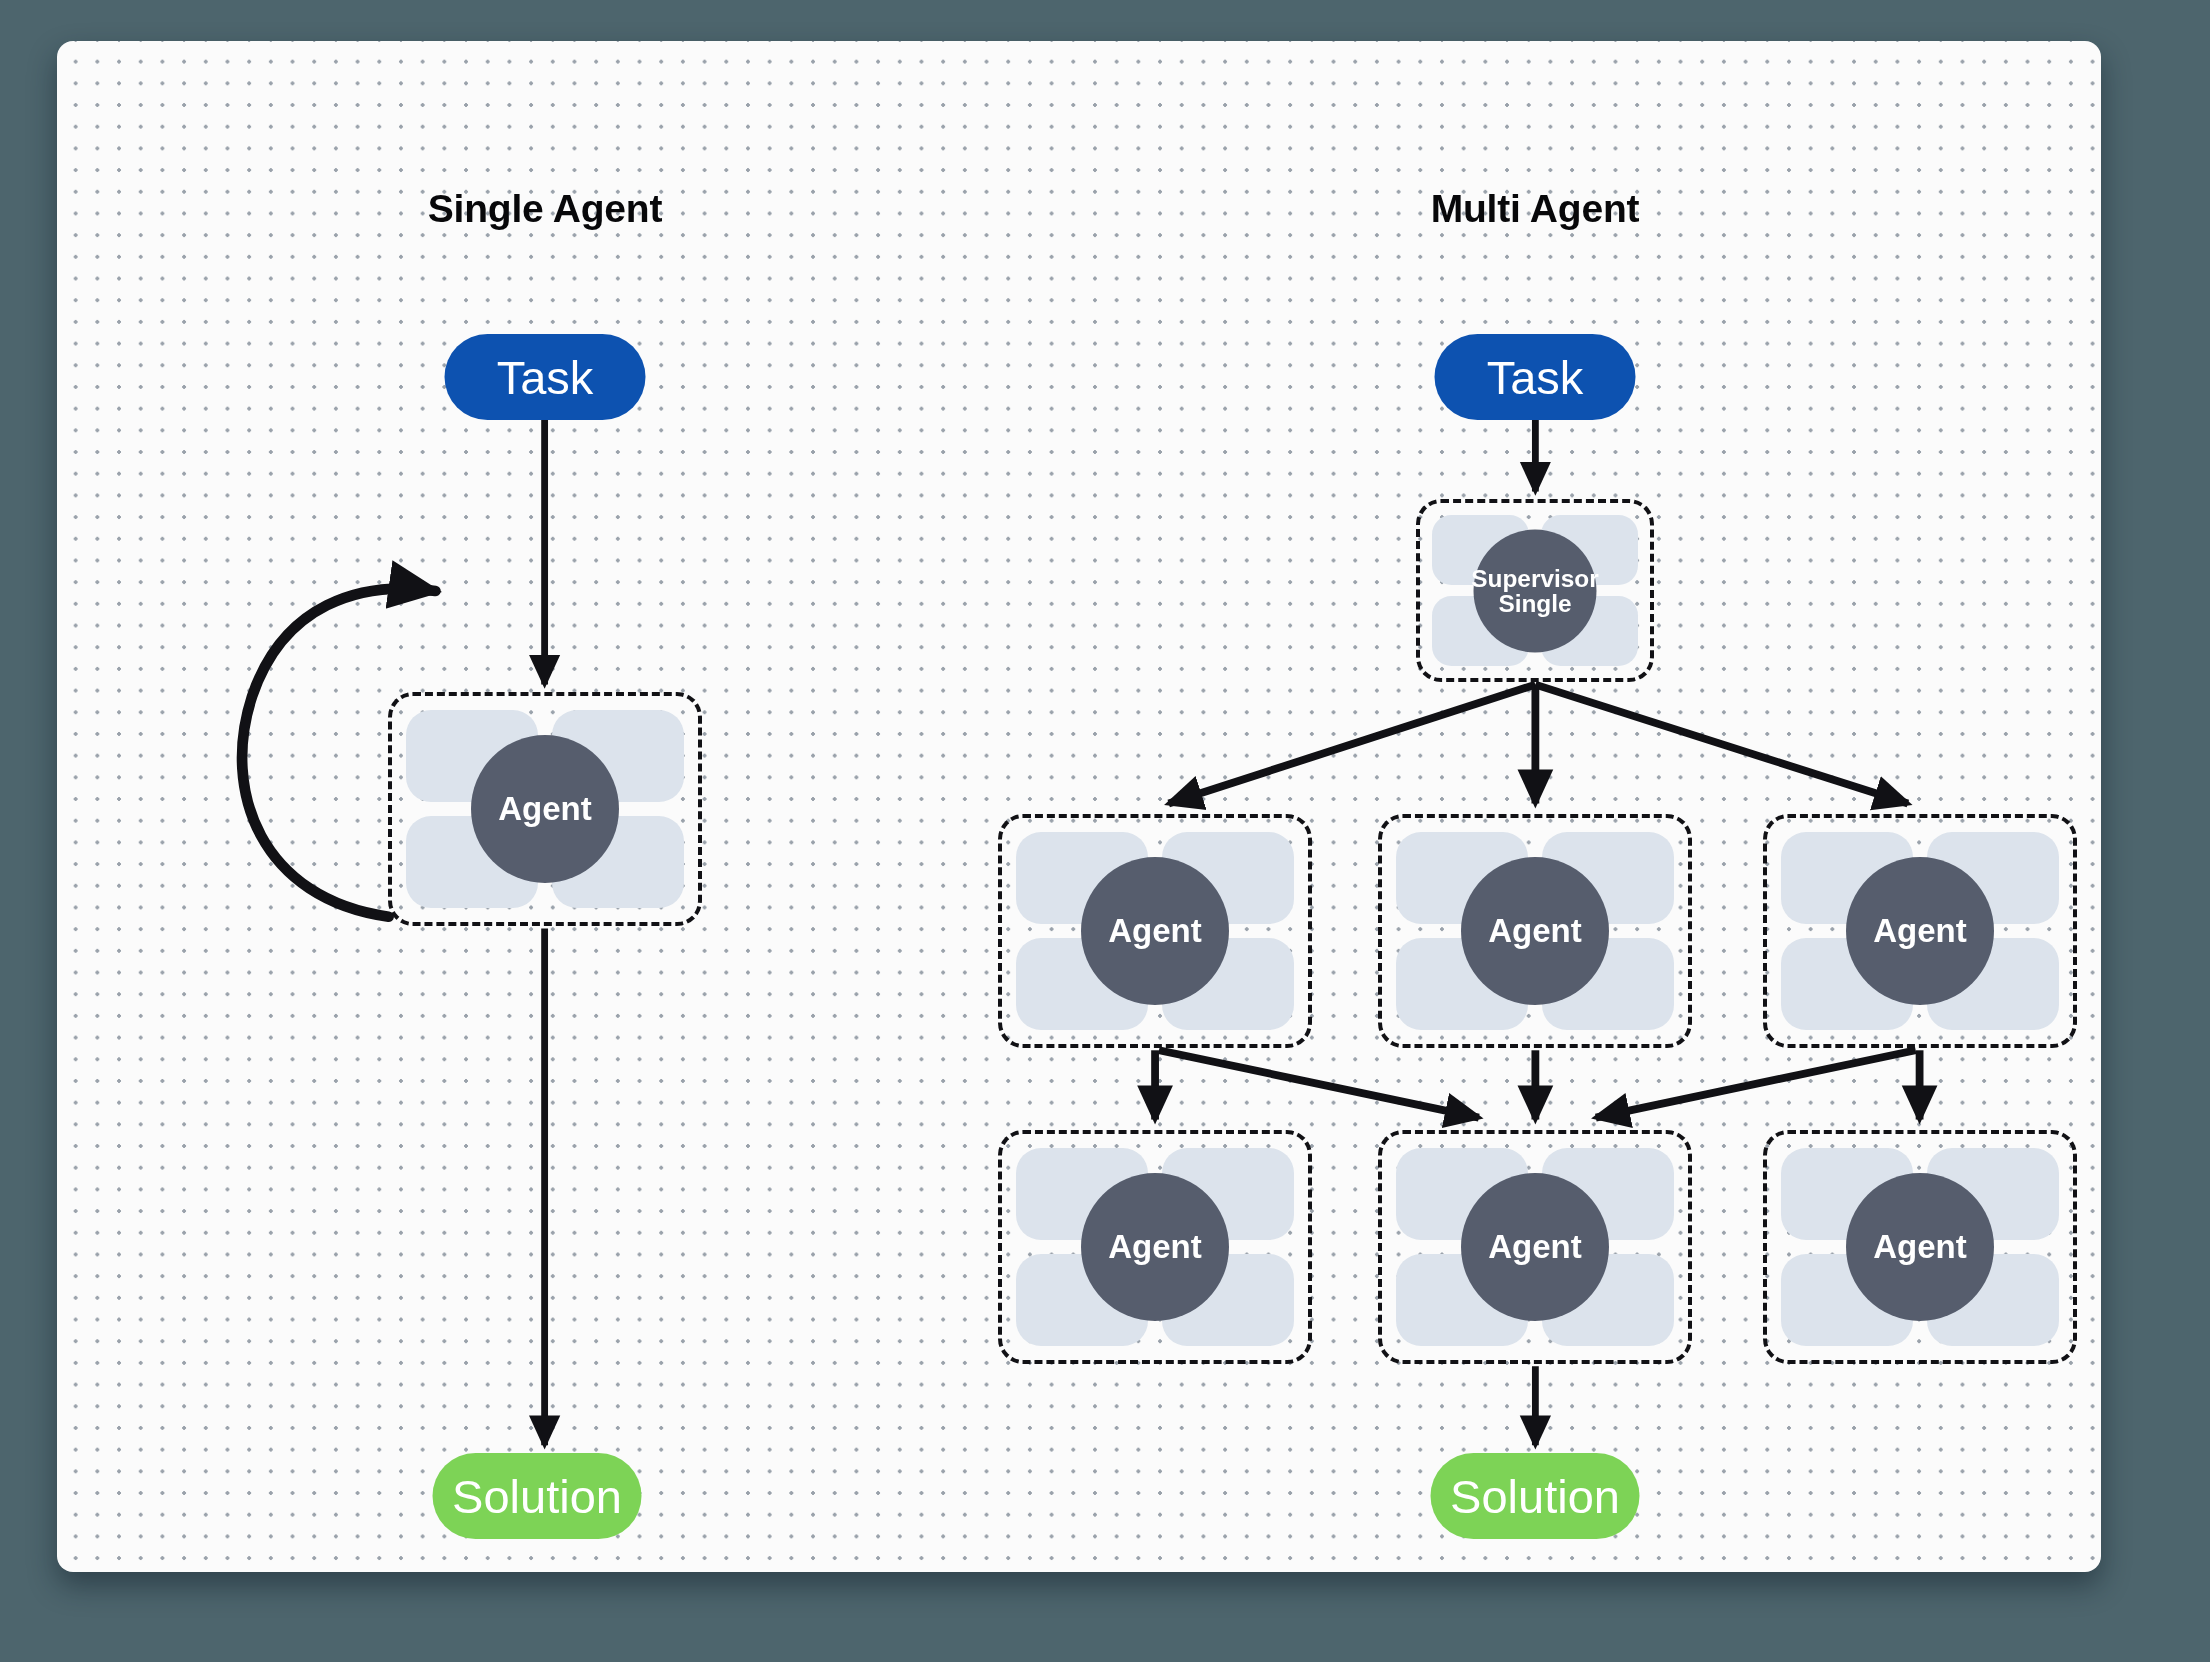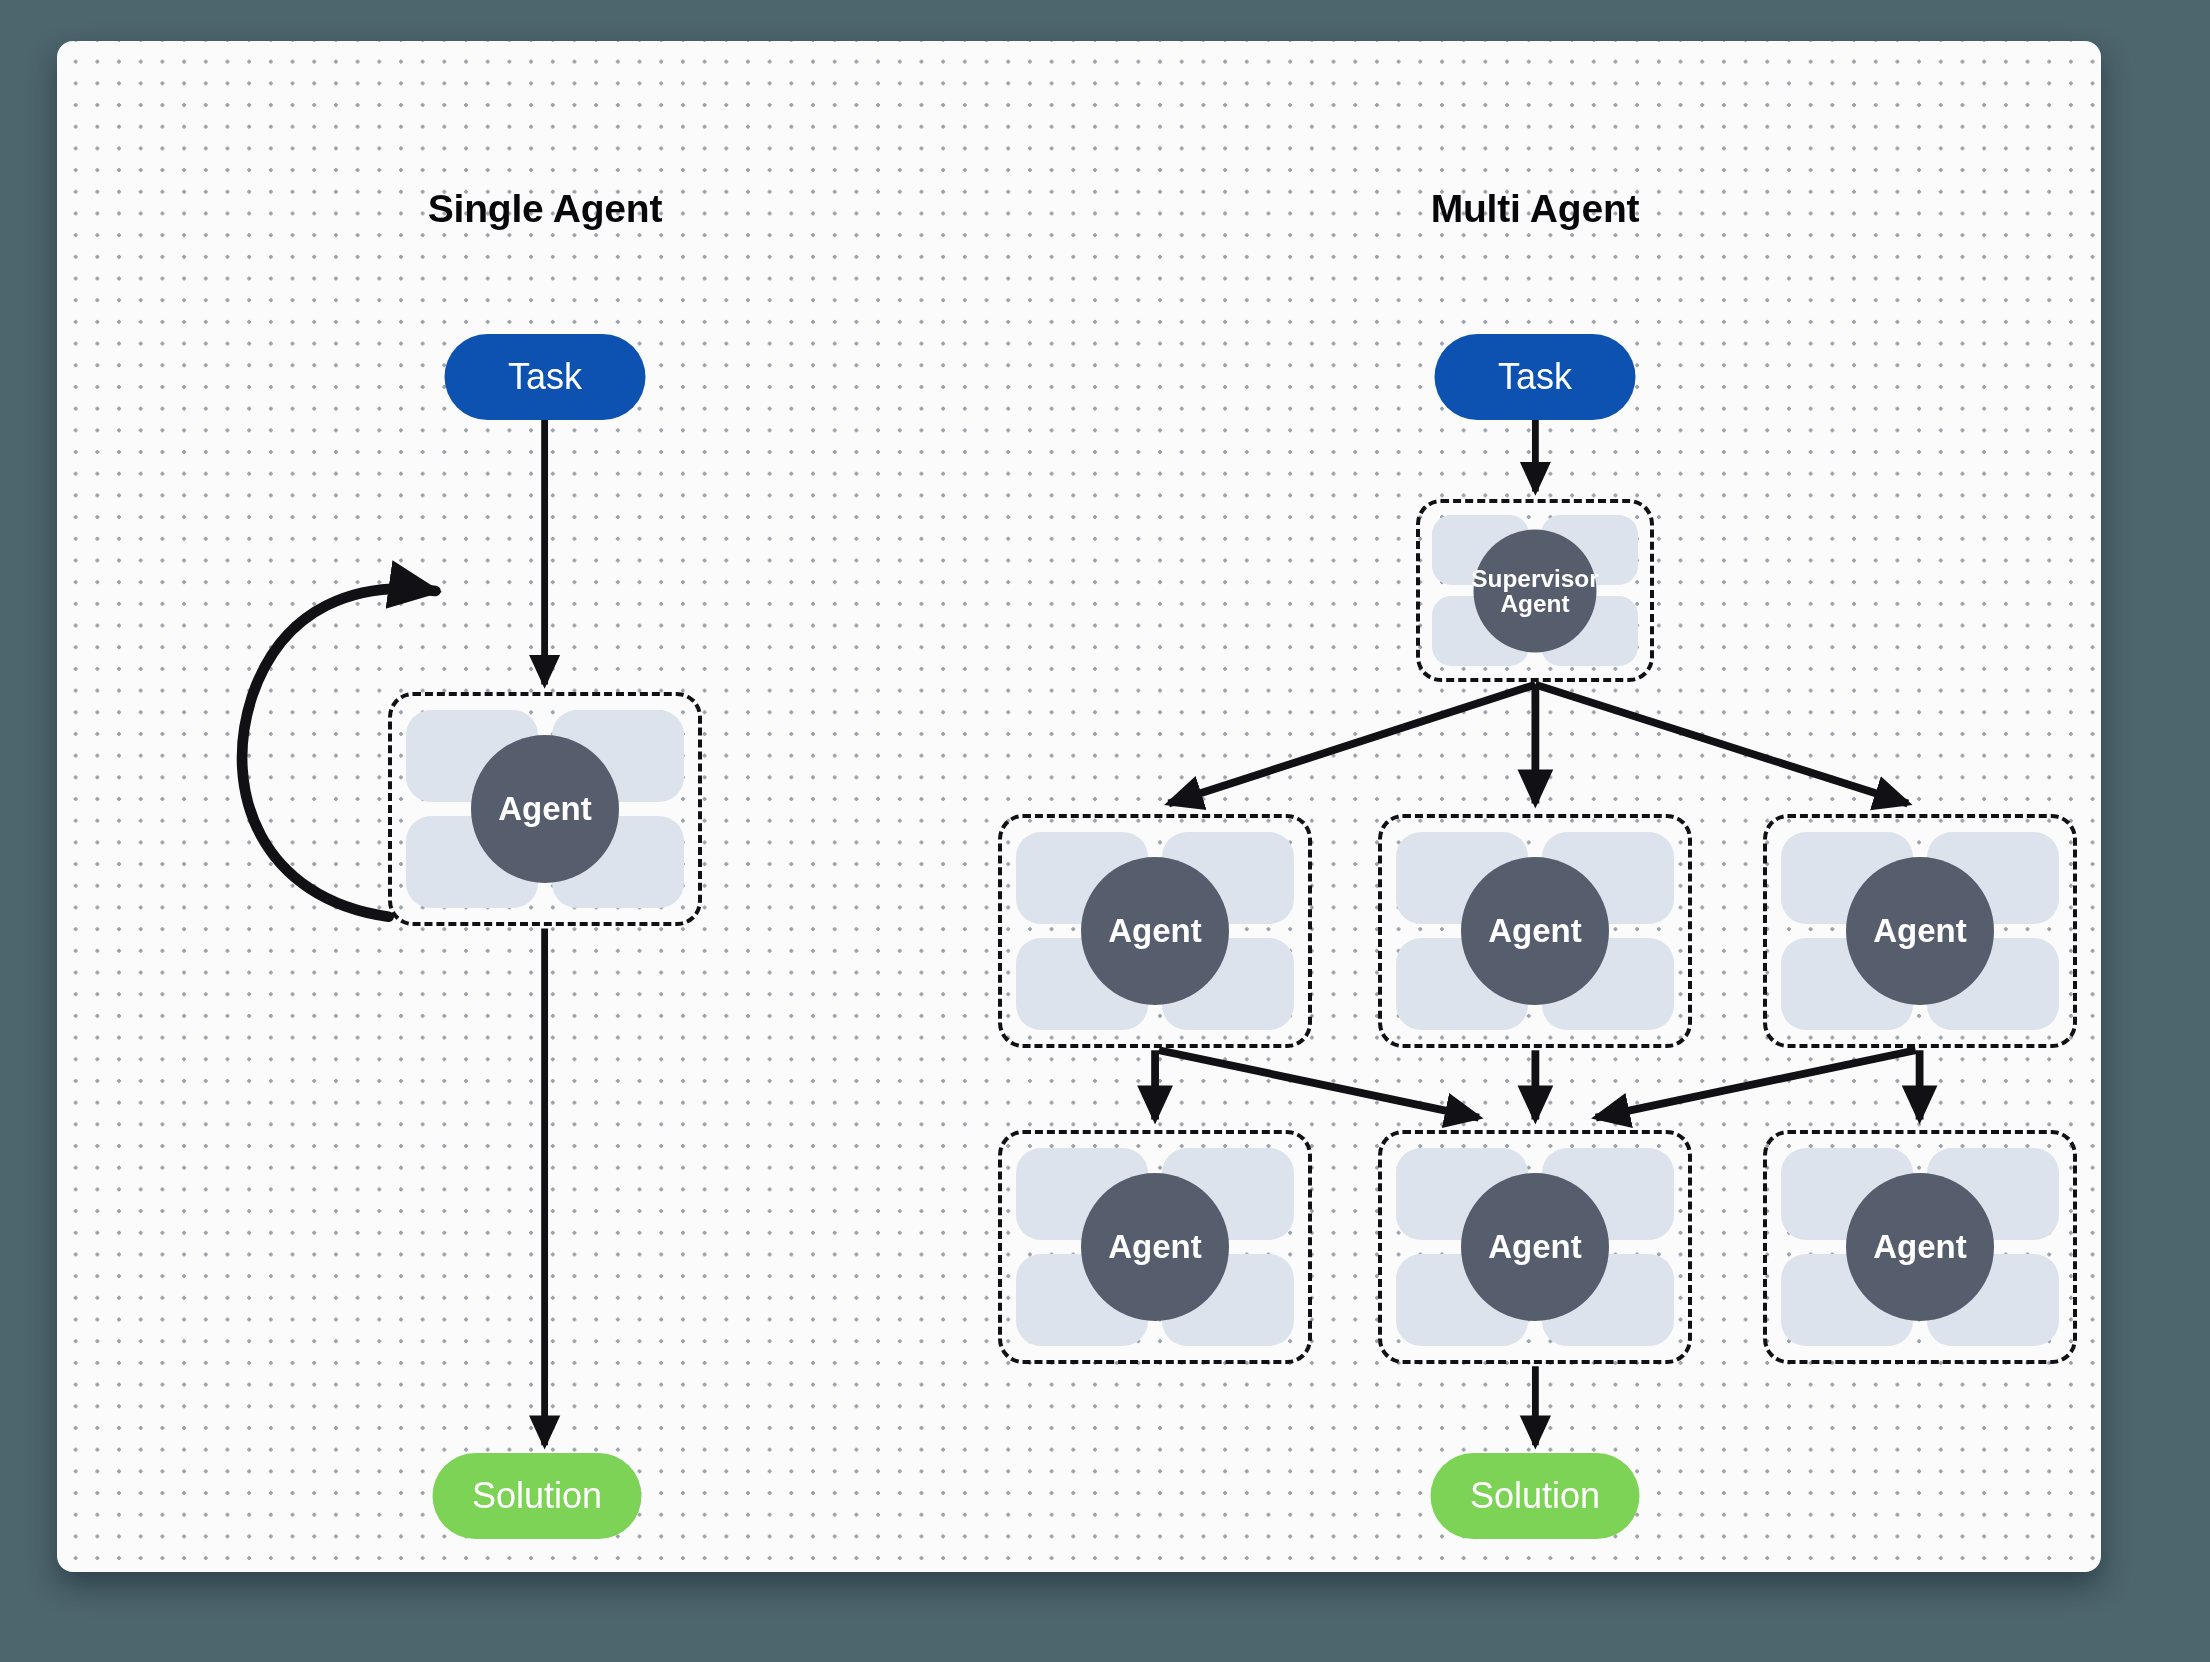--- a/index.html
+++ b/index.html
@@ -51,21 +51,21 @@
   #title-multi  { left: 1478px; top: 146px; }
 
   
   .pill {
     position: absolute;
     display: flex;
     align-items: center;
     justify-content: center;
     border-radius: 974px;
     color: #ffffff;
-    font-size: 36px;
+    font-size: 47px;
     font-weight: normal;
     white-space: nowrap;
     transform: translateX(-50%);
   }
   .pill.task { background: #0d52b0; width: 201px; height: 86px; }
   .pill.solution { background: #7dd356; width: 209px; height: 86px; }
 
   #task-single     { left: 488px;  top: 293px; }
   #task-multi      { left: 1478px; top: 293px; }
   #solution-single { left: 480px;  top: 1412px; }
@@ -192,21 +192,21 @@
     <div id="task-multi" class="pill task">Task</div>
 
     <div id="agent-sup" class="agent-box sup">
       <div class="tiles">
         <div class="tile"></div>
         <div class="tile"></div>
         <div class="tile"></div>
         <div class="tile"></div>
       </div>
       <div class="circle">Supervisor
-Agent</div>
+Single</div>
     </div>
 
     <div id="agent-r1-left" class="agent-box std">
       <div class="tiles">
         <div class="tile"></div>
         <div class="tile"></div>
         <div class="tile"></div>
         <div class="tile"></div>
       </div>
       <div class="circle">Agent</div>

